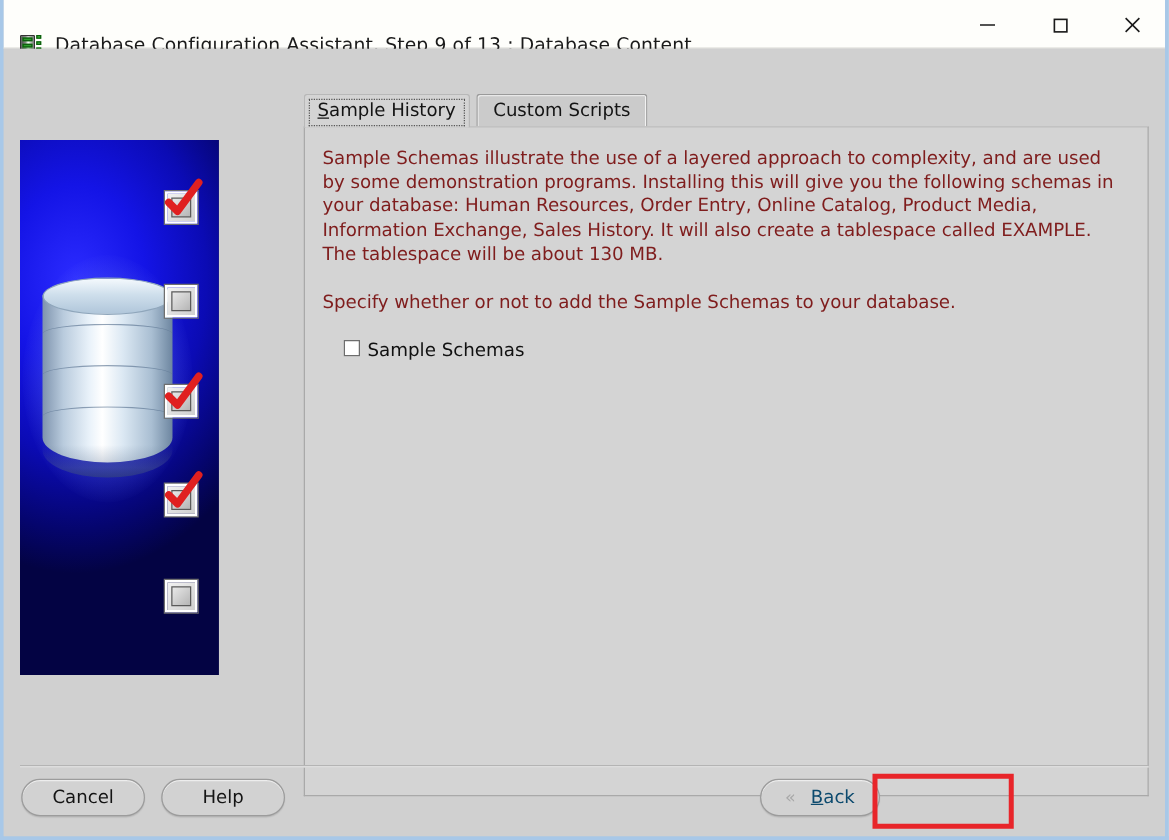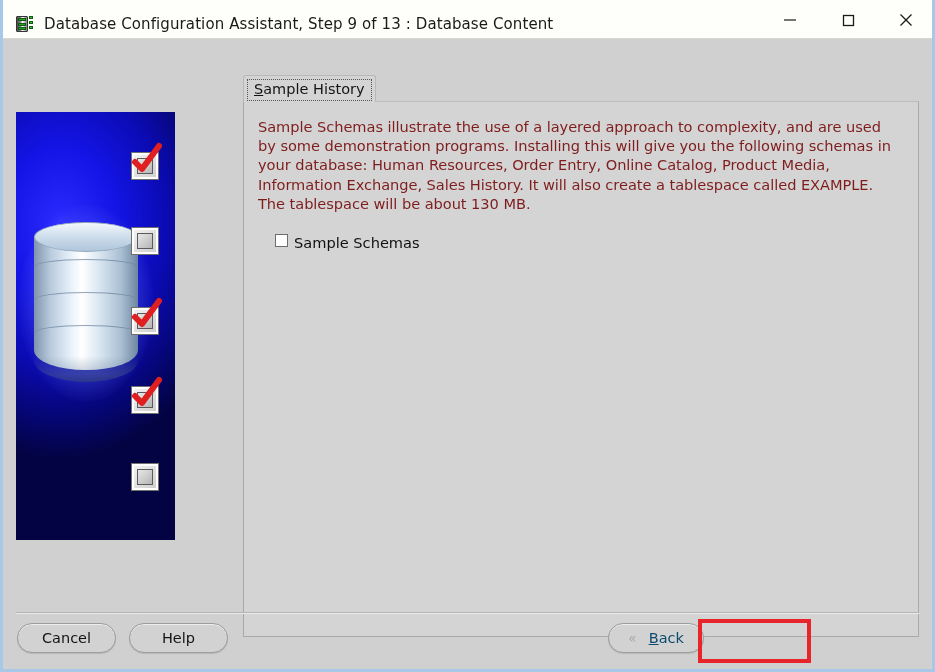--- a/index.html
+++ b/index.html
@@ -34,21 +34,21 @@
     top: 0;
     width: 935px;
     height: 39px;
     background: #fefefb;
     border-bottom: 1px solid #d7d7d4;
     box-sizing: border-box;
   }
   .titlebar-left {
     position: absolute;
     left: 16px;
-    top: 4px;
+    top: 16px;
     height: 39px;
     display: flex;
     align-items: center;
     gap: 10px;
   }
   .app-icon {
     width: 18px;
     height: 18px;
     position: relative;
     flex: none;
@@ -406,25 +406,29 @@
   </div>
 
   <div class="content">
 
     <div class="tabbar">
       <div class="tab selected">
         <span class="mn">S</span>
           <span>ample History</span>
         <span class="tab-focus"></span>
       </div>
+      <div class="tab unselected">
+        <span>Custom Scripts</span>
+      </div>
     </div>
 
     <div class="panel">
       <div class="panel-inner">
         <p class="para">Sample Schemas illustrate the use of a layered approach to complexity, and are used by some demonstration programs. Installing this will give you the following schemas in your database: Human Resources, Order Entry, Online Catalog, Product Media, Information Exchange, Sales History. It will also create a tablespace called EXAMPLE. The tablespace will be about 130 MB.</p>
+        <p class="para second">Specify whether or not to add the Sample Schemas to your database.</p>
         <div class="checkrow">
           <span class="checkbox"></span>
           <span class="checkrow-label">Sample Schemas</span>
         </div>
       </div>
     </div>
 
     <div class="sidebar">
       <div class="db-cyl">
         <div class="db-glow"></div>

